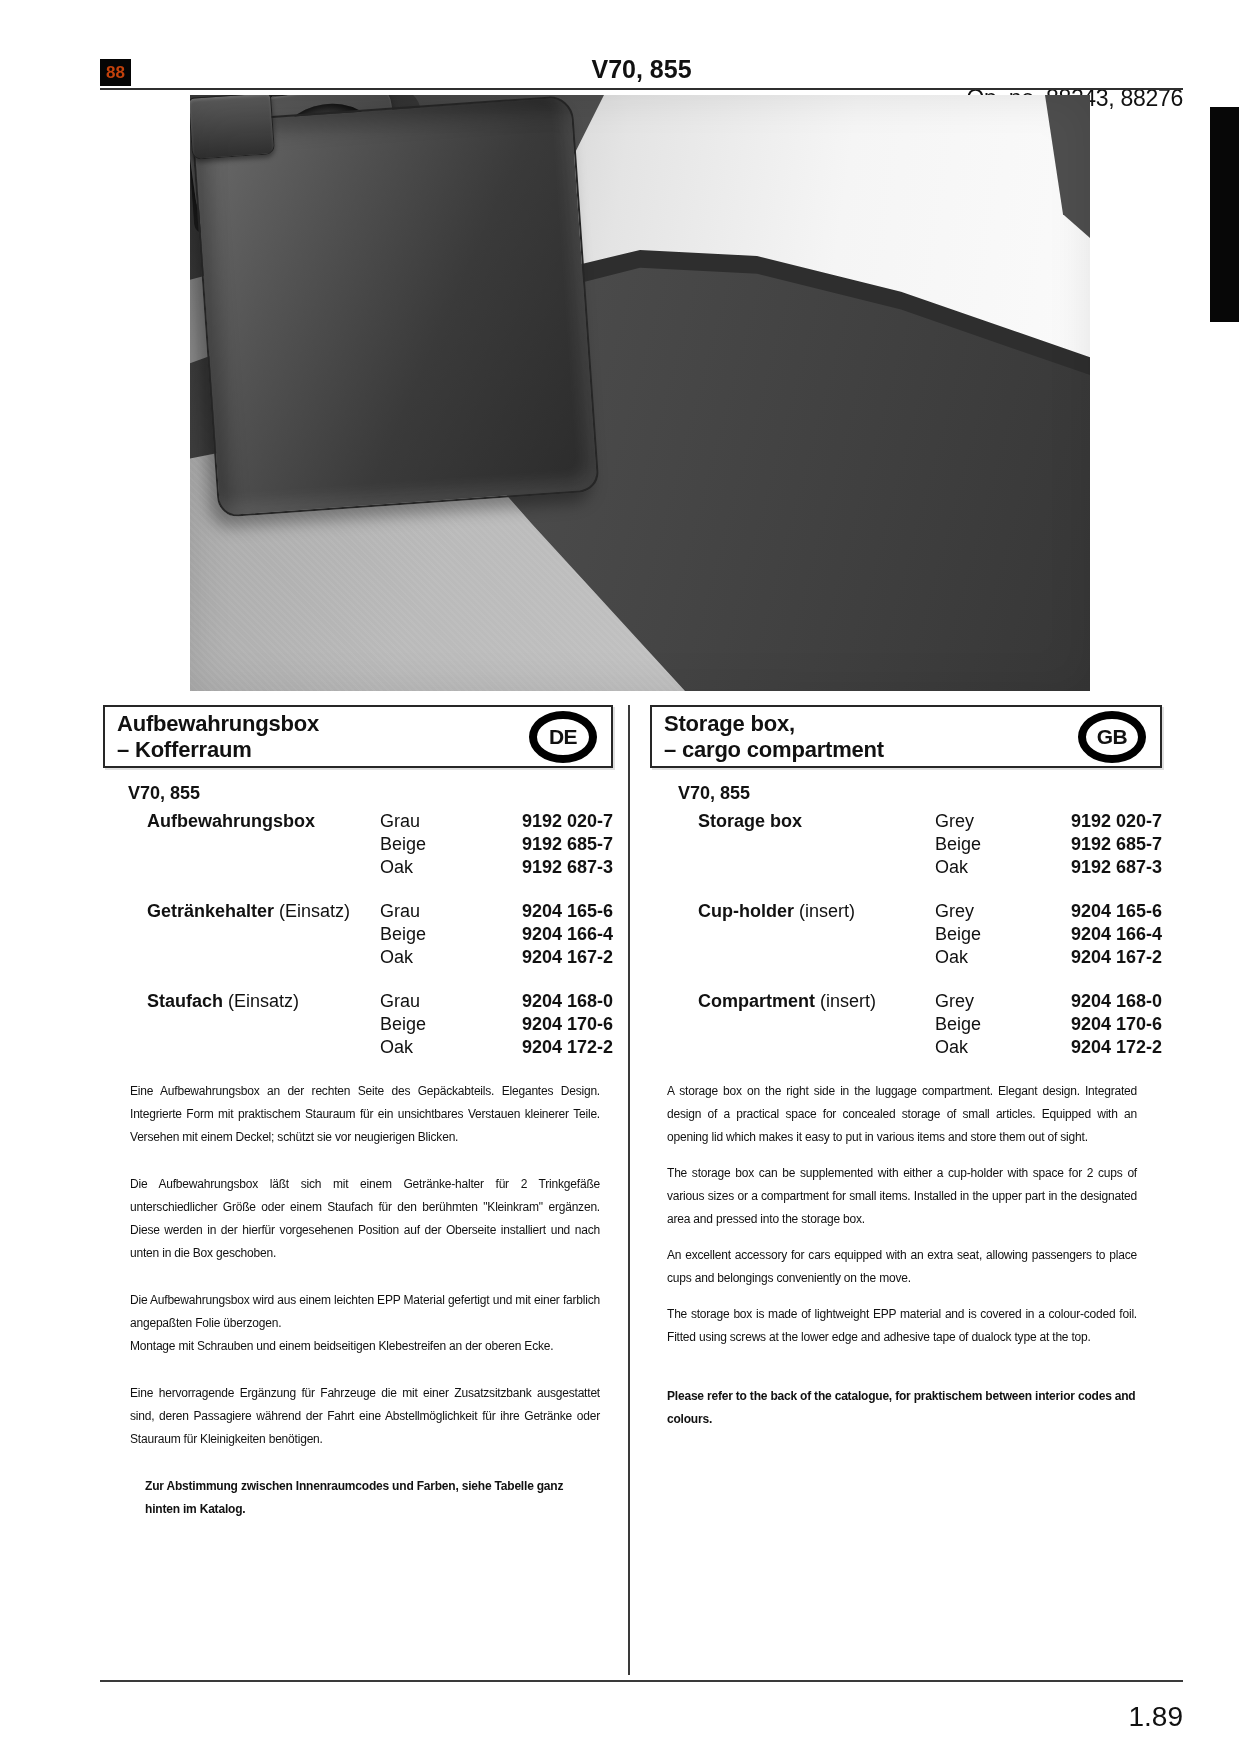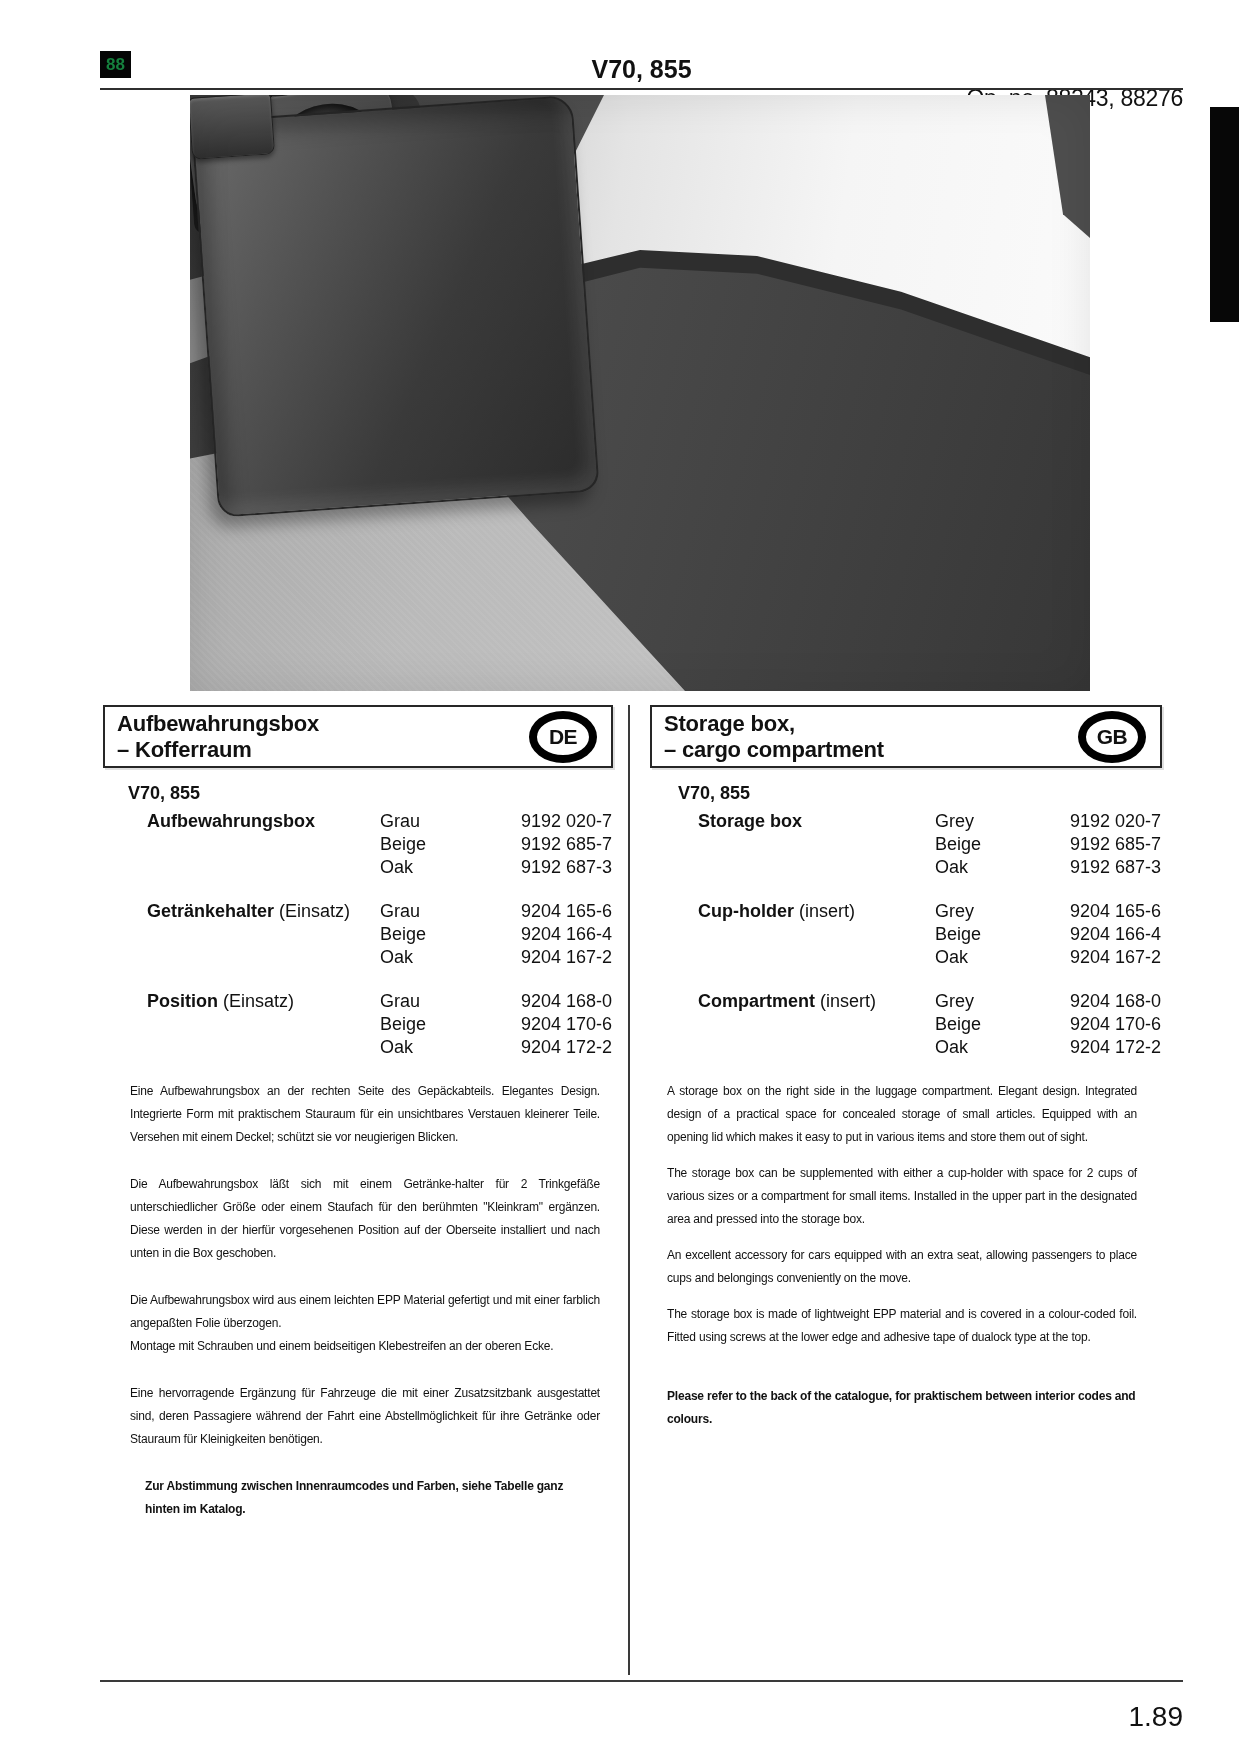--- a/index.html
+++ b/index.html
@@ -3,22 +3,22 @@
 <meta charset="utf-8">
 <style>
   html,body{margin:0;padding:0;background:#e9e9e9;}
   .page{
     position:relative;width:1239px;height:1754px;background:#ffffff;
     font-family:"Liberation Sans","DejaVu Sans",sans-serif;color:#111;
     overflow:hidden;margin:0 auto;
   }
   
   .sec-badge{
-    position:absolute;left:100px;top:51px;width:31px;height:27px;
-    background:#050505;color:#15803d;font-weight:bold;font-size:17px;
+    position:absolute;left:100px;top:59px;width:31px;height:27px;
+    background:#050505;color:#c2410c;font-weight:bold;font-size:17px;
     display:flex;align-items:center;justify-content:center;letter-spacing:0;
   }
   .hdr-title{
     position:absolute;left:100px;right:56px;top:55px;text-align:center;
     font-size:25px;font-weight:bold;letter-spacing:0;
   }
   .hdr-opno{
     position:absolute;right:56px;top:57px;font-size:23px;font-weight:normal;
     letter-spacing:-0.3px;
     margin-top:28px;
@@ -89,21 +89,21 @@
   .model{font-weight:bold;margin:0 0 5px 0;}
   .col-left .model{margin-left:25px;}
   .col-right .model{margin-left:28px;}
   .pgroup{display:grid;margin-bottom:21px;}
   .col-left  .pgroup{grid-template-columns:277px 140px 1fr;}
   .col-right .pgroup{grid-template-columns:285px 134px 1fr;}
   .plabel{font-weight:bold;}
   .col-left  .plabel{padding-left:44px;}
   .col-right .plabel{padding-left:48px;}
   .plabel .reg{font-weight:normal;}
-  .ppart{font-weight:normal;text-align:center;}
+  .ppart{font-weight:bold;text-align:right;}
   .paras{margin-top:16px;}
   .col-left  .paras{margin-left:27px;width:470px;}
   .col-right .paras{margin-left:17px;width:470px;}
   .paras p{
     margin:0 0 24px 0;font-size:12px;line-height:23px;letter-spacing:-0.2px;
     text-align:justify;white-space:pre-line;
   }
   .col-right .paras p{margin-bottom:13px;}
   .paras p.note{font-weight:bold;text-align:left;}
   .col-right .paras p.note{margin-top:36px;}
@@ -169,21 +169,21 @@
         <div>Grau</div>
         <div class="ppart">9204 165-6</div>
         <div></div>
         <div>Beige</div>
         <div class="ppart">9204 166-4</div>
         <div></div>
         <div>Oak</div>
         <div class="ppart">9204 167-2</div>
       </div>
       <div class="pgroup">
-        <div class="plabel"><span>Position</span><span class="reg"> (Einsatz)</span></div>
+        <div class="plabel"><span>Staufach</span><span class="reg"> (Einsatz)</span></div>
         <div>Grau</div>
         <div class="ppart">9204 168-0</div>
         <div></div>
         <div>Beige</div>
         <div class="ppart">9204 170-6</div>
         <div></div>
         <div>Oak</div>
         <div class="ppart">9204 172-2</div>
       </div>
     </div>

